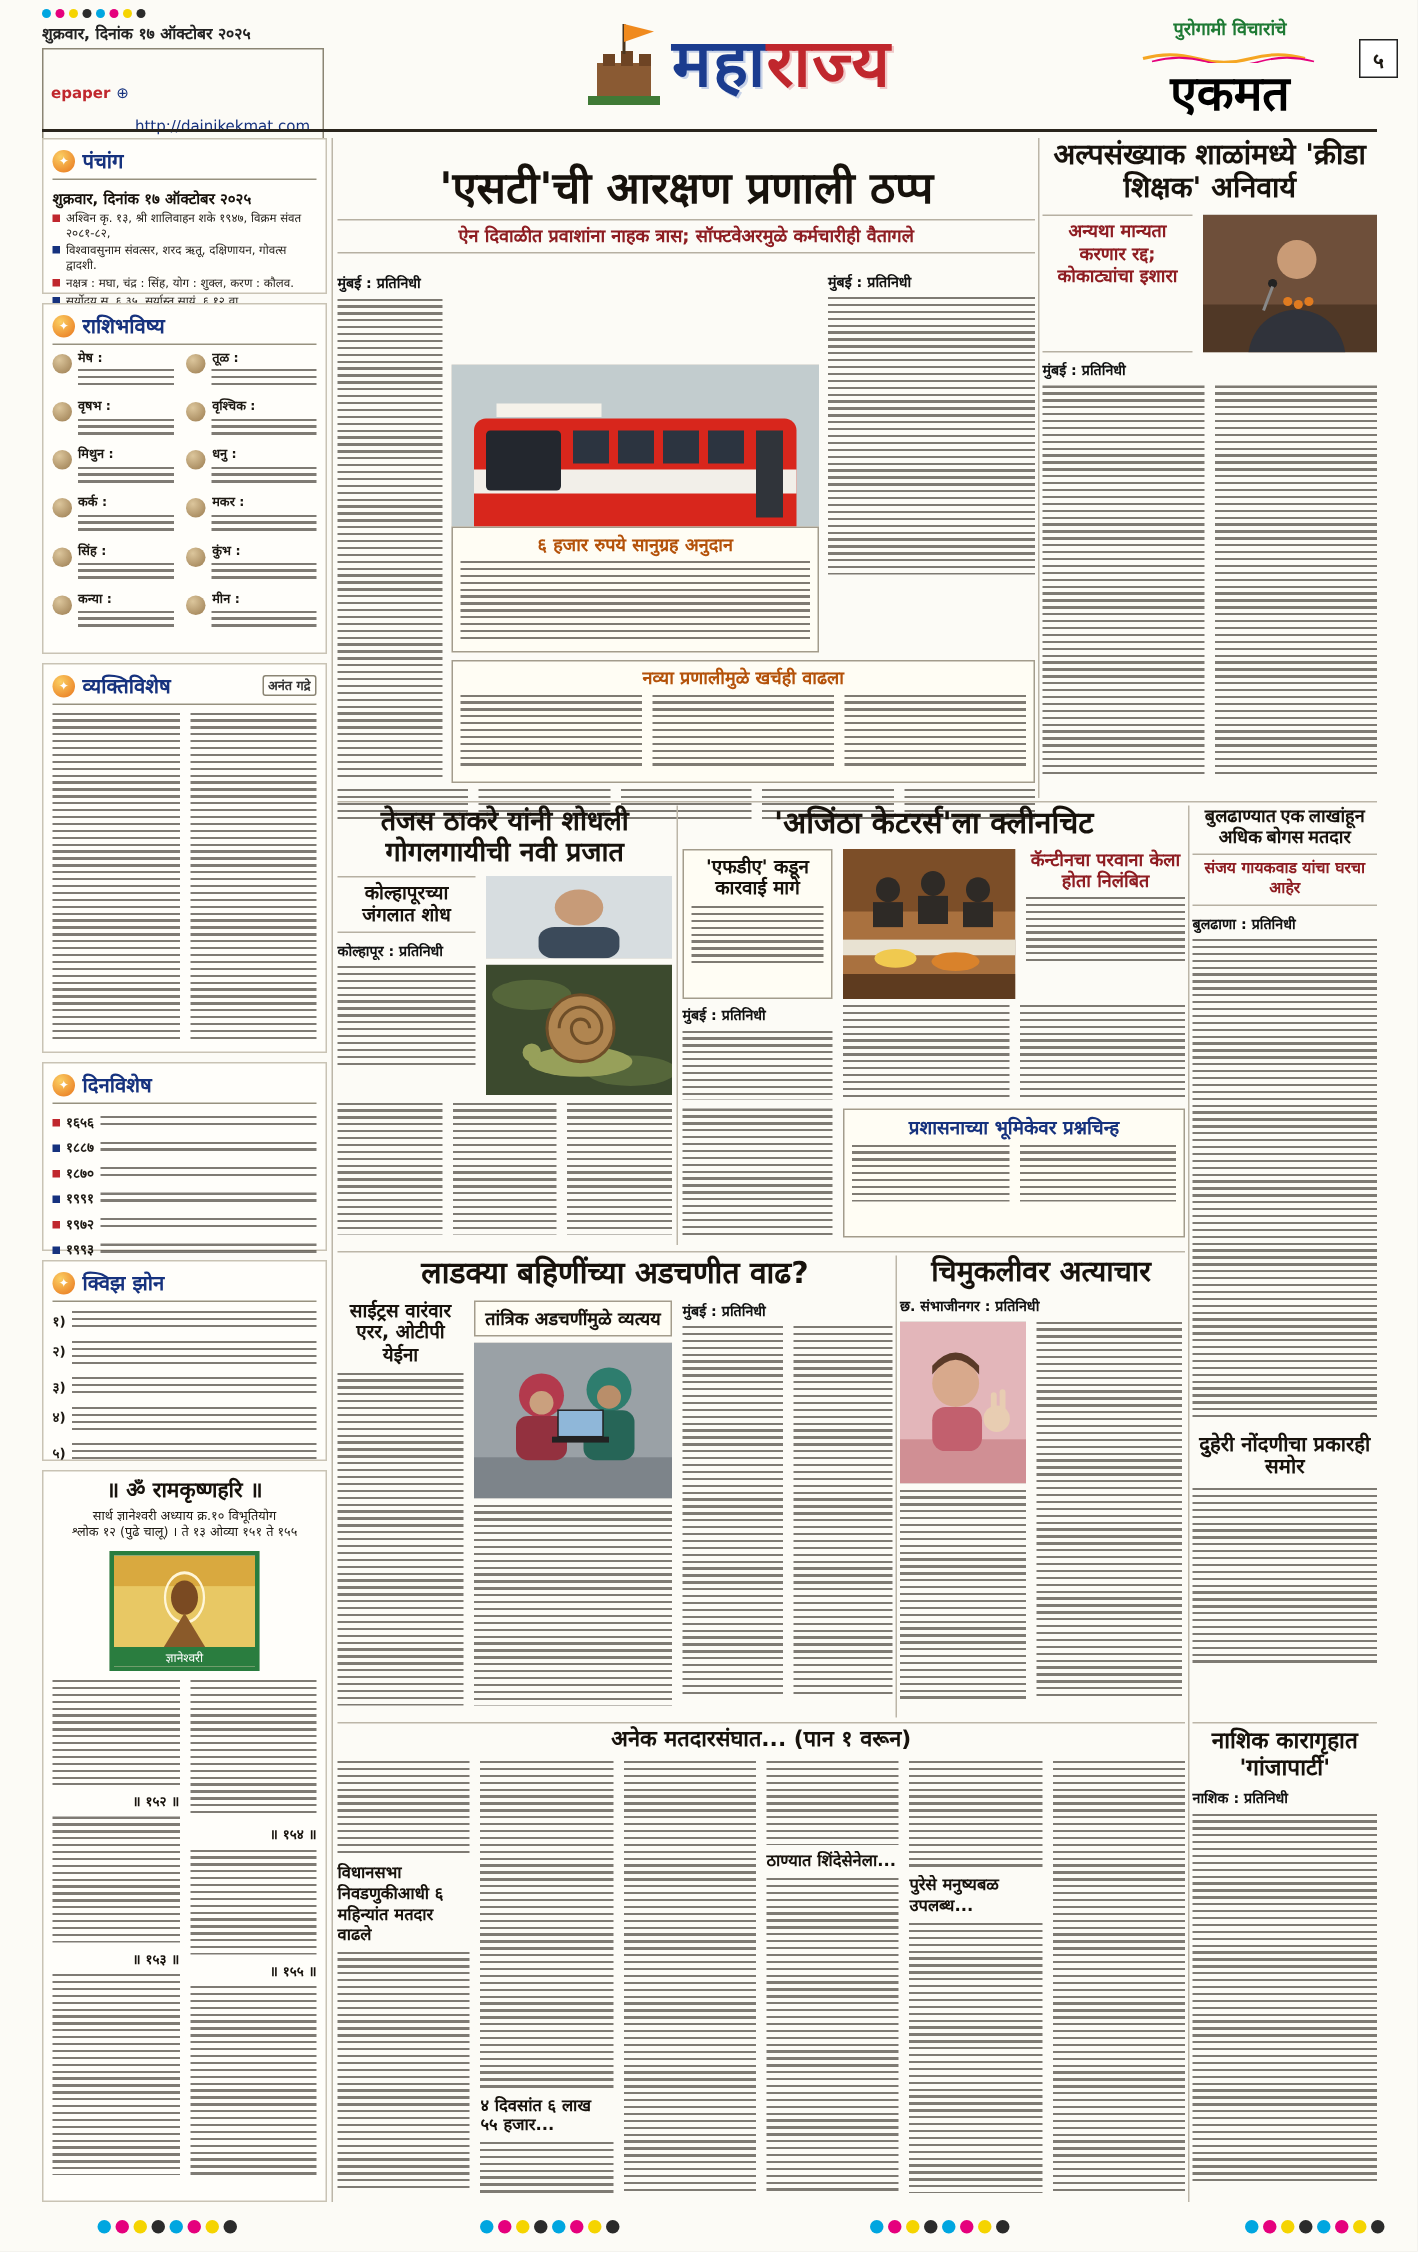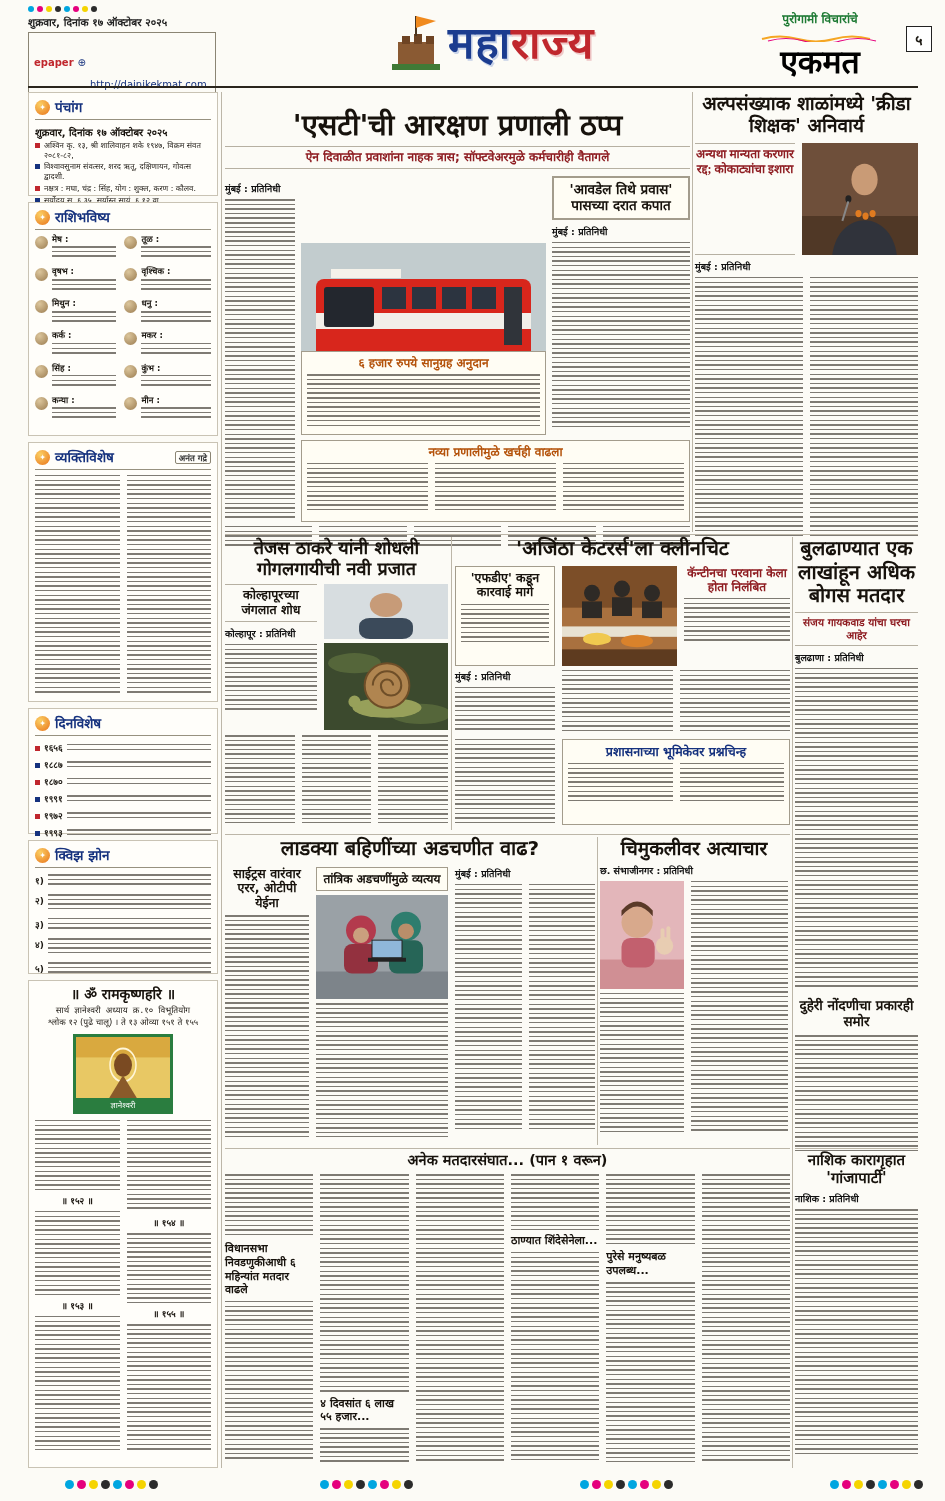--- a/index.html
+++ b/index.html
@@ -31,21 +31,21 @@
   .psub{font-weight:bold;font-size:10px;margin-bottom:2px;color:#17120c;}
   .zgrid{display:grid;grid-template-rows:repeat(6,1fr);grid-auto-flow:column;column-gap:8px;row-gap:3px;height:190px;}
   .zcell{display:flex;gap:4px;align-items:flex-start;}
   .zicon{width:13px;height:13px;border-radius:50%;background:radial-gradient(circle at 35% 30%,#dcc69c,#9a7b4f);flex:none;margin-top:1px;}
   .ztxt{flex:1;min-width:0;}
   .zname{font-weight:bold;font-size:8.5px;line-height:1.1;margin-bottom:2px;}
   .drow{display:flex;gap:4px;align-items:center;margin-top:4px;}
   .dyear{font-weight:bold;font-size:9px;flex:none;}
   .qrow{display:flex;gap:4px;align-items:flex-start;margin-top:6px;}
   .qnum{font-weight:bold;font-size:9px;flex:none;}
-  .vmark{font-weight:bold;font-size:9px;text-align:center;color:#17120c;}
+  .vmark{font-weight:bold;font-size:9px;text-align:right;color:#17120c;}
   .msub{font-weight:bold;font-size:11px;line-height:1.25;color:#17120c;}
   .regdots{display:flex;gap:3px;align-items:center;}
   .regdots .dot{width:9px;height:9px;border-radius:50%;display:inline-block;}
   .regdots.small .dot{width:6px;height:6px;}
   .vline{position:absolute;width:1px;background:#bcb6a8;}
   .hline{position:absolute;height:1px;background:#bcb6a8;}
   .caption-band{position:absolute;left:0;right:0;bottom:0;background:#2a7d3f;color:#fff;font-size:8px;text-align:center;padding:1px 0;}
   .date-top{font-size:10.5px;font-weight:bold;color:#222;margin-top:3px;}
   .ep-box{display:flex;align-items:center;gap:4px;border:1px solid #8b8574;padding:2px 5px;font-size:10px;width:188px;margin-top:3px;}
   .ep-label{font-weight:bold;color:#c0272d;font-size:10px;}
@@ -313,21 +313,21 @@
         </div>
         <div class="qrow">
           <span class="qnum">५)</span>
           <span class="sim" style="flex: 1 1 0%; height: 14px;"></span>
         </div>
       </div>
   </div>
 
   <div class="sec" style="left:28px;top:980px;width:190px;height:488px;">
     <div class="hl" style="font-size:14px;">॥ ॐ रामकृष्णहरि ॥</div>
-    <div style="font-size:8.5px;text-align:center;margin-top:3px;line-height:1.3;font-family:Liberation Mono, monospace;">सार्थ ज्ञानेश्वरी अध्याय क्र.१० विभूतियोग</div>
+    <div style="font-size:8.5px;text-align:center;margin-top:3px;line-height:1.3;">सार्थ ज्ञानेश्वरी अध्याय क्र.१० विभूतियोग</div>
     <div style="font-size:8.5px;text-align:center;line-height:1.3;">श्लोक १२ (पुढे चालू) । ते १३ ओव्या १५१ ते १५५</div>
     <div style="display:flex;justify-content:center;margin-top:6px;">
       <div class="photo" style="width:100px;height:80px;border:3px solid #2a7d3f;">
         <svg viewBox="0 0 94 58" preserveAspectRatio="none">
           <rect width="94" height="58" fill="#e8c864"></rect>
           <rect width="94" height="16" fill="#d9a93f"></rect>
           <circle cx="47" cy="22" r="9" fill="#7a4a22"></circle>
           <circle cx="47" cy="22" r="13" fill="none" stroke="#fff6d8" stroke-width="1.5"></circle>
           <polygon points="47,30 30,52 64,52" fill="#8a5a2a"></polygon>
         </svg>
@@ -383,23 +383,20 @@
         </g>
       </svg>
     </div>
 
     <div class="boxed abs" style="left:76px;top:243px;width:245px;height:84px;">
       <div class="box-head-orange">६ हजार रुपये सानुग्रह अनुदान</div>
       <div class="sim" style="height:52px;margin-top:4px;"></div>
     </div>
 
     <div class="abs" style="left:327px;top:68px;width:138px;height:259px;">
-      <div class="boxed" style="border-width:2px;">
-        <div class="hl" style="font-size:13.5px;">'आवडेल तिथे प्रवास' पासच्या दरात कपात</div>
-      </div>
       <div class="dateline" style="margin-top:5px;">मुंबई : प्रतिनिधी</div>
       <div class="sim" style="height:185px;margin-top:4px;"></div>
     </div>
 
     <div class="boxed abs" style="left:76px;top:332px;width:389px;height:82px;">
       <div class="box-head-orange">नव्या प्रणालीमुळे खर्चही वाढला</div>
       <div class="cols" style="margin-top:4px;">
         <div class="col sim" style="height:48px;"></div>
         <div class="col sim" style="height:48px;"></div>
         <div class="col sim" style="height:48px;"></div>
@@ -410,21 +407,21 @@
       <div class="col sim"></div>
       <div class="col sim"></div>
       <div class="col sim"></div>
       <div class="col sim"></div>
       <div class="col sim"></div>
     </div>
   </div>
 
   <div class="art" style="left:695px;top:92px;width:223px;height:440px;">
     <div class="hl" style="font-size:19px;">अल्पसंख्याक शाळांमध्ये 'क्रीडा शिक्षक' अनिवार्य</div>
-    <div class="cols" style="margin-top:6px;height:112px;font-family:Liberation Serif, serif;">
+    <div class="cols" style="margin-top:6px;height:92px;">
       <div class="sub-maroon hairlines" style="width:100px;font-size:12px;">अन्यथा मान्यता करणार रद्द; कोकाट्यांचा इशारा</div>
       <div class="photo col">
         <svg viewBox="0 0 115 92" preserveAspectRatio="none">
           <rect width="115" height="92" fill="#6e4f3a"></rect>
           <rect y="60" width="115" height="32" fill="#503826"></rect>
           <circle cx="62" cy="30" r="13" fill="#c99b76"></circle>
           <path d="M30 92 C 36 54 88 54 94 92 Z" fill="#30333b"></path>
           <circle cx="46" cy="46" r="3" fill="#222"></circle>
           <line x1="46" y1="48" x2="40" y2="64" stroke="#888" stroke-width="2"></line>
           <circle cx="56" cy="58" r="3" fill="#e07b20"></circle>
@@ -518,21 +515,21 @@
         <div class="box-head-blue">प्रशासनाच्या भूमिकेवर प्रश्नचिन्ह</div>
         <div class="cols" style="margin-top:4px;">
           <div class="col sim" style="height:38px;"></div>
           <div class="col sim" style="height:38px;"></div>
         </div>
       </div>
     </div>
   </div>
 
   <div class="art" style="left:795px;top:537px;width:123px;height:608px;">
-    <div class="hl" style="font-size:20px;">बुलढाण्यात एक लाखांहून अधिक बोगस मतदार</div>
+    <div class="hl" style="font-size:12px;font-family:Liberation Serif, serif;">बुलढाण्यात एक लाखांहून अधिक बोगस मतदार</div>
     <div class="sub-maroon hairlines" style="font-size:10.5px;margin-top:4px;">संजय गायकवाड यांचा घरचा आहेर</div>
     <div class="dateline" style="margin-top:5px;">बुलढाणा : प्रतिनिधी</div>
     <div class="sim" style="height:322px;margin-top:4px;"></div>
     <div class="hl" style="font-size:13.5px;margin-top:8px;">दुहेरी नोंदणीचा प्रकारही समोर</div>
     <div class="sim" style="height:118px;margin-top:5px;"></div>
   </div>
 
   <div class="art" style="left:225px;top:837px;width:370px;height:308px;">
     <div class="hl" style="font-size:20px;">लाडक्या बहिणींच्या अडचणीत वाढ?</div>
     <div class="cols" style="margin-top:6px;height:270px;">

